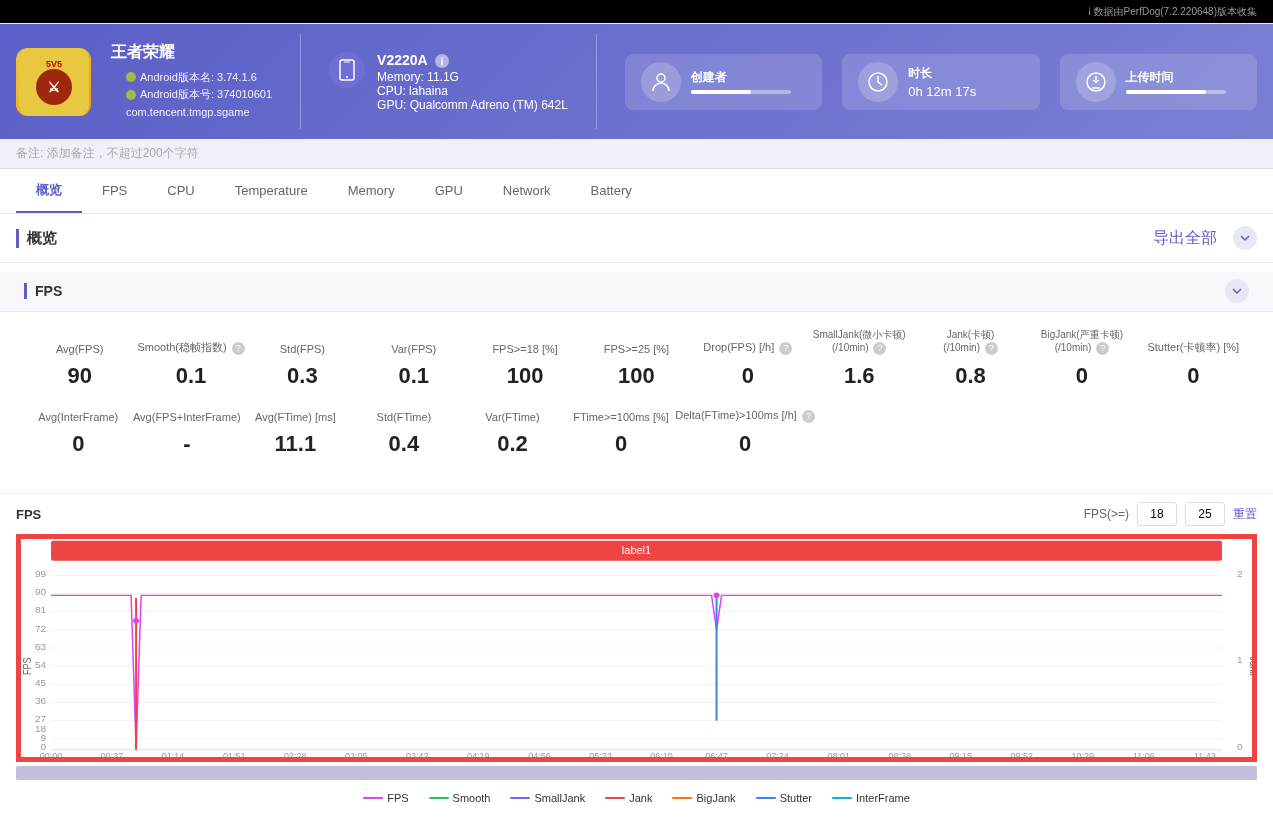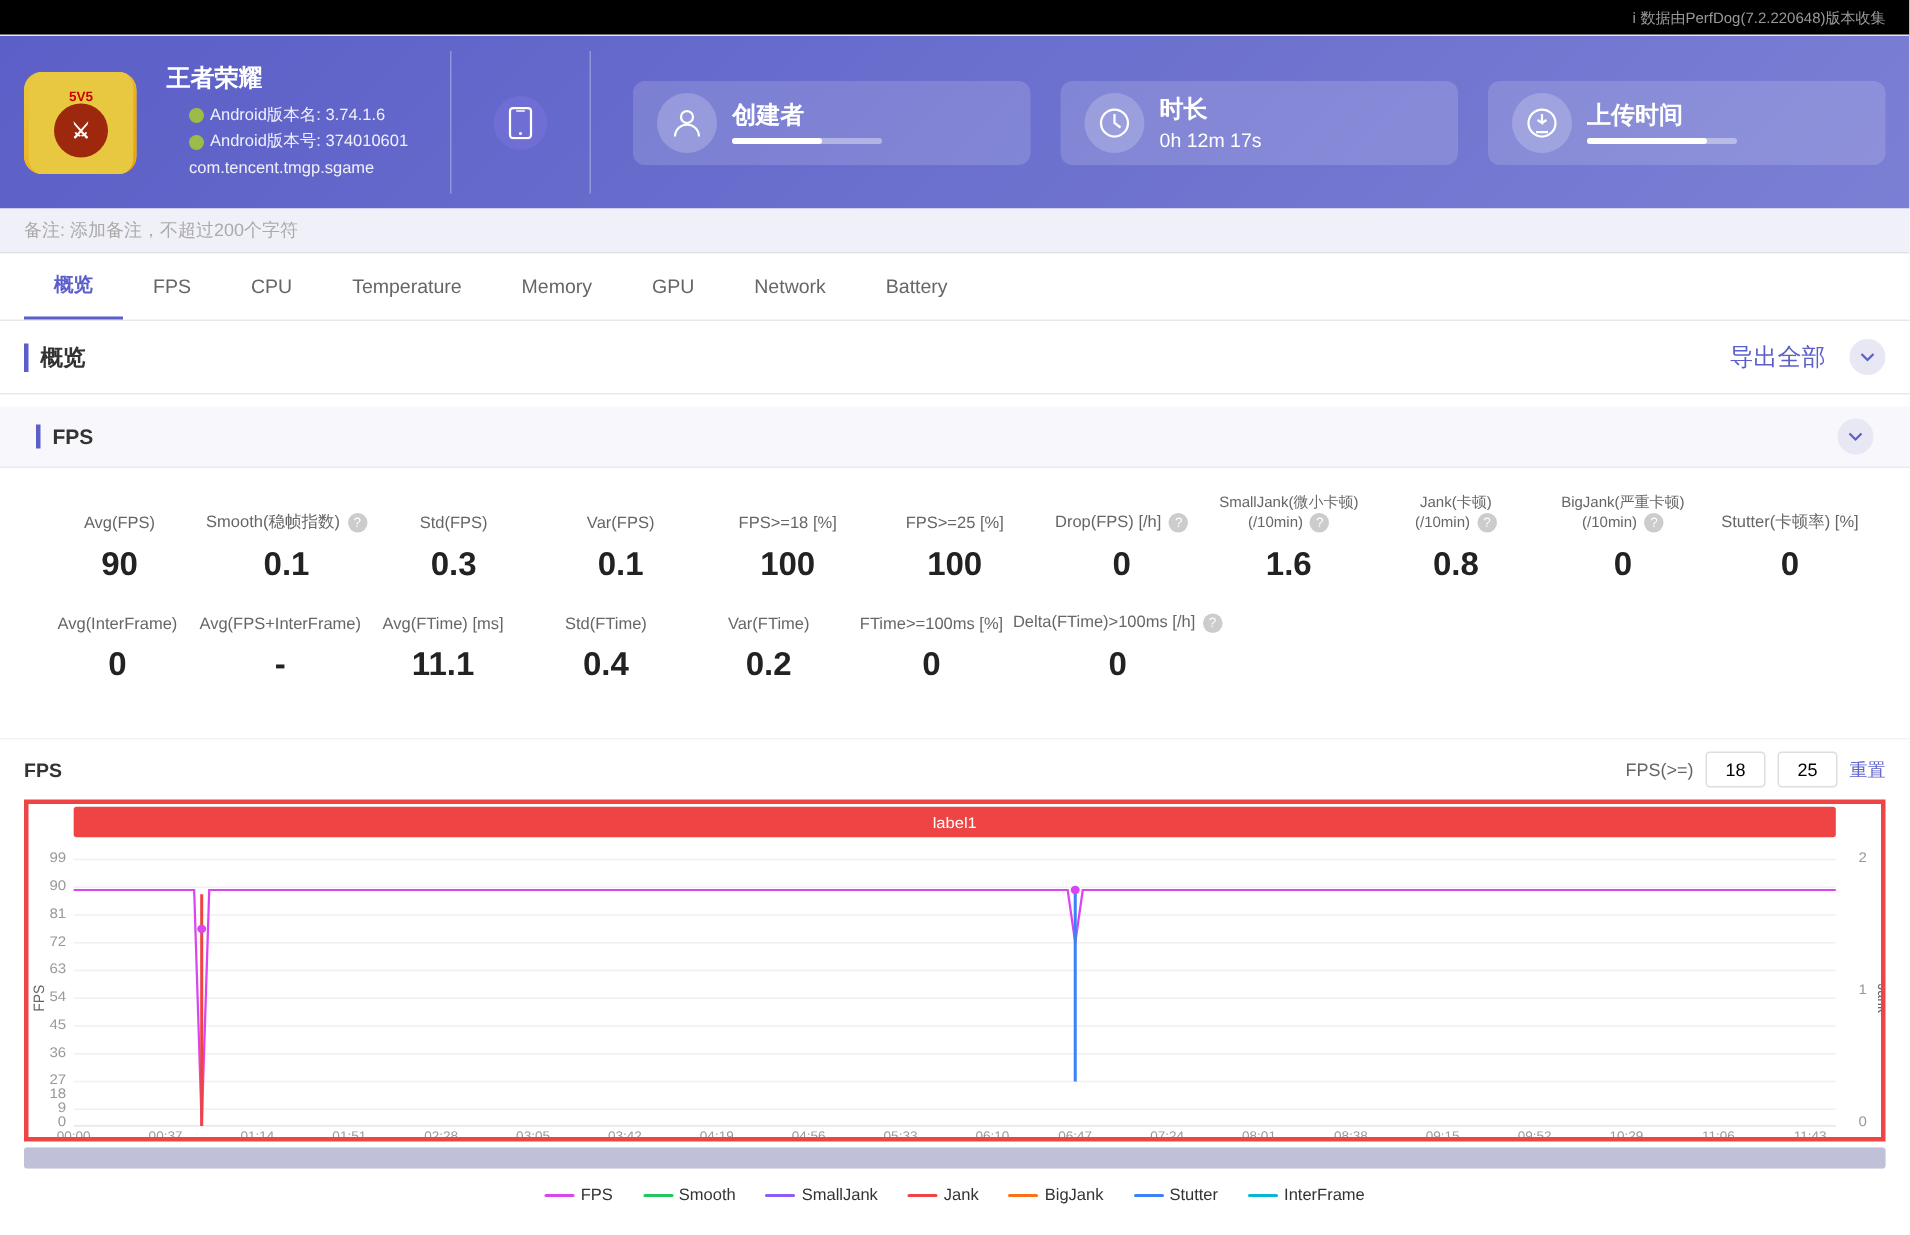--- a/index.html
+++ b/index.html
@@ -14,21 +14,21 @@
     .game-meta { font-size: 11px; opacity: 0.9; line-height: 1.6; }
     .game-meta div { display: flex; align-items: center; gap: 4px; margin-left: 15px; }
     .android-icon { width: 10px; height: 10px; background: #a4c639; border-radius: 50%; display: inline-block; }
     .divider-v { width: 1px; background: rgba(255,255,255,0.3); align-self: stretch; margin: 0 8px; }
 
     .device-section { display: flex; align-items: flex-start; gap: 12px; }
     .device-icon { width: 36px; height: 36px; background: #6e6ed4; border-radius: 50%; display: flex; align-items: center; justify-content: center; flex-shrink: 0; }
     .device-name { font-size: 14px; font-weight: bold; margin-bottom: 2px; }
     .stat-item { display: flex; align-items: center; gap: 10px; background: rgba(255,255,255,0.15); border-radius: 8px; padding: 8px 16px; flex: 1; }
     .stat-icon { width: 40px; height: 40px; background: rgba(255,255,255,0.2); border-radius: 50%; display: flex; align-items: center; justify-content: center; font-size: 18px; flex-shrink: 0; }
-    .stat-label { font-size: 16px; font-weight: bold; }
+    .stat-label { font-size: 12px; font-weight: bold; }
     .stat-value { font-size: 13px; margin-top: 2px; }
     .stat-bar { height: 4px; background: rgba(255,255,255,0.4); border-radius: 2px; margin-top: 4px; width: 100px; }
     .stat-bar-fill { height: 100%; background: white; border-radius: 2px; }
     .info-icon { width: 14px; height: 14px; background: rgba(255,255,255,0.5); border-radius: 50%; display: inline-flex; align-items: center; justify-content: center; font-size: 10px; margin-left: 4px; }
 
     
     .notes-bar { background: #f0f0f8; padding: 6px 16px; font-size: 12px; color: #aaa; border-bottom: 1px solid #e0e0e0; }
 
     
     .nav-tabs { background: white; display: flex; align-items: center; padding: 0 16px; border-bottom: 1px solid #e8e8e8; gap: 0; }
@@ -55,21 +55,21 @@
 
     
     .chart-section { padding: 8px 16px 16px; background: white; }
     .chart-header { display: flex; align-items: center; justify-content: space-between; margin-bottom: 8px; }
     .chart-title { font-size: 13px; font-weight: bold; color: #333; }
     .chart-controls { display: flex; align-items: center; gap: 8px; font-size: 12px; }
     .fps-threshold-label { color: #666; }
     .fps-threshold-input { width: 40px; height: 24px; border: 1px solid #ddd; text-align: center; font-size: 12px; border-radius: 3px; }
     .reset-btn { color: #5b5fc7; cursor: pointer; font-size: 12px; }
 
-    .chart-container { position: relative; width: 100%; height: 228px; border: 3px solid #ef4444; background: white; }
+    .chart-container { position: relative; width: 100%; height: 228px; border: 5px solid #ef4444; background: white; }
     .chart-svg { width: 100%; height: 100%; }
 
     
     .legend { display: flex; align-items: center; justify-content: center; gap: 20px; padding: 8px; font-size: 11px; }
     .legend-item { display: flex; align-items: center; gap: 4px; }
     .legend-line { width: 20px; height: 2px; border-radius: 1px; }
     .legend-line.fps { background: #d946ef; }
     .legend-line.smooth { background: #22c55e; }
     .legend-line.smalljank { background: #8b5cf6; }
     .legend-line.jank { background: #ef4444; }
@@ -125,20 +125,29 @@
 
     <div class="divider-v"></div>
 
     <div class="device-section">
       <div class="device-icon">
         <svg width="22" height="22" viewBox="0 0 22 22" fill="white">
           <rect x="4" y="1" width="14" height="20" rx="2" stroke="white" stroke-width="1.5" fill="none"></rect>
           <rect x="8" y="2.5" width="6" height="1" rx="0.5" fill="white"></rect>
           <circle cx="11" cy="18" r="1" fill="white"></circle>
         </svg>
+      </div>
+      <div>
+        <div class="device-name">
+          <span>V2220A</span>
+          <span class="info-icon">ℹ</span>
+        </div>
+        <div>Memory: 11.1G</div>
+        <div>CPU: lahaina</div>
+        <div>GPU: Qualcomm Adreno (TM) 642L</div>
       </div>
     </div>
 
     <div class="divider-v"></div>
 
     <div class="stat-item">
       <div class="stat-icon">
         <svg width="22" height="22" viewBox="0 0 22 22" fill="white">
           <circle cx="11" cy="7" r="4" stroke="white" stroke-width="1.5" fill="none"></circle>
           <path d="M3 20c0-4.4 3.6-8 8-8s8 3.6 8 8" stroke="white" stroke-width="1.5" fill="none"></path>

